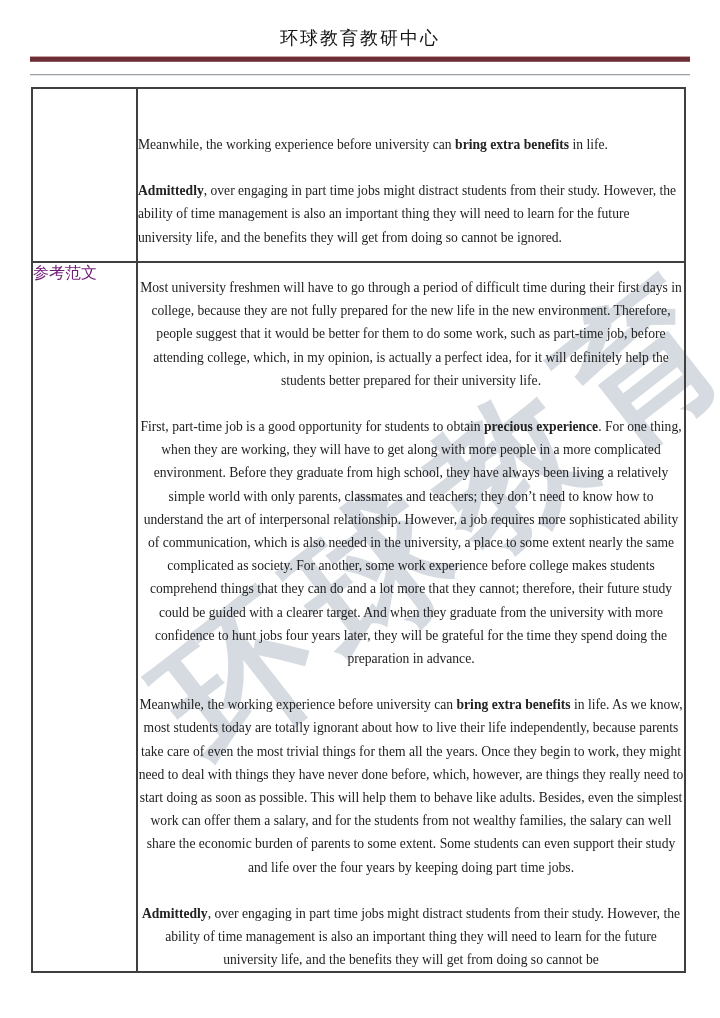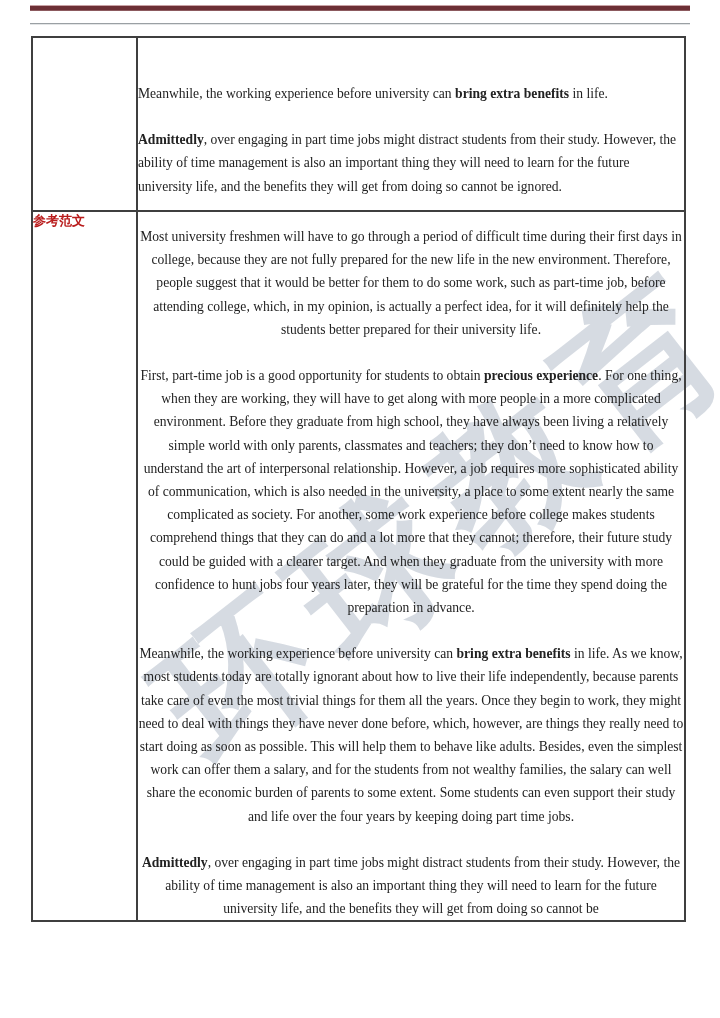--- a/index.html
+++ b/index.html
@@ -57,24 +57,24 @@
     margin: 11px 0 0 31px;
     width: 655px;
   }
   table.doc td {
     border: 2px solid #3f3f3f;
     vertical-align: top;
     padding: 0;
   }
   td.label-cell {
     width: 103px;
-    font-weight: bold;
-    font-size: 13px;
+    font-weight: normal;
+    font-size: 16px;
     padding: 6px 4px 4px 7px;
-    color: #b91c1c;
+    color: #701a75;
   }
   td.body-cell {
     font-size: 13.6px;
     line-height: 23.2px;
     padding: 0 8px 6px 9px;
     color: #222222;
     margin-left: 12px;
   }
   td.body-cell.continued { padding-top: 44px; }
   td.body-cell.main      { padding-top: 13px; text-align: center; }
@@ -82,20 +82,21 @@
   tr.row-2 { height: 673px; }
   .para { margin: 0; }
   .para + .para { margin-top: 23px; }
   .b { font-weight: bold; }
 </style>
 </head>
 <body>
 
 <div class="page">
 
+  <div class="header-title">环球教育教研中心</div>
   <div class="rule-thick"></div>
   <div class="rule-thin"></div>
 
   <div class="watermark">环球教育</div>
 
   <table class="doc">
     <tbody>
         <tr class="row-1">
       <td class="label-cell"></td>
       <td class="body-cell continued">

